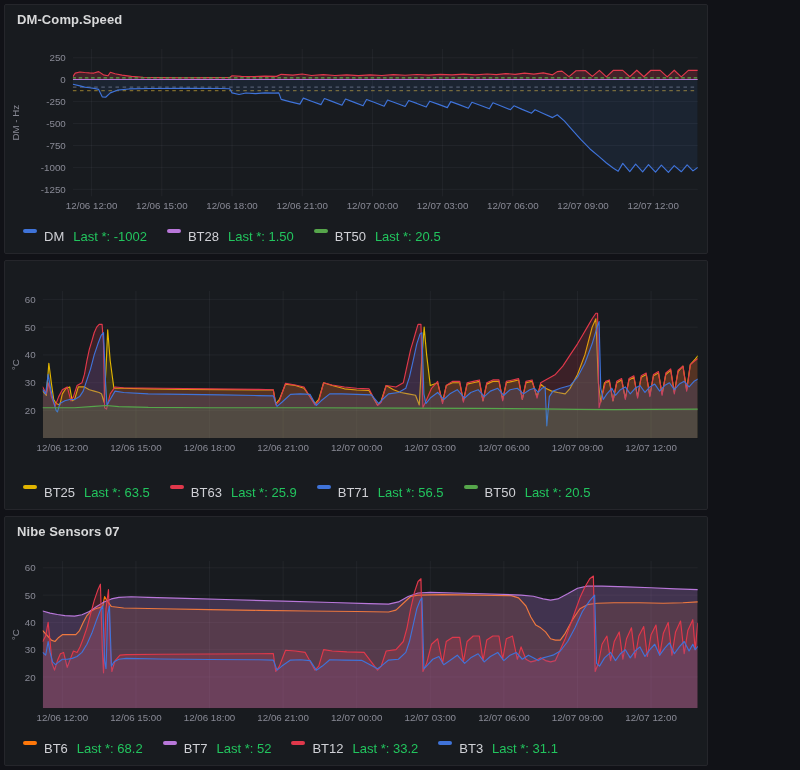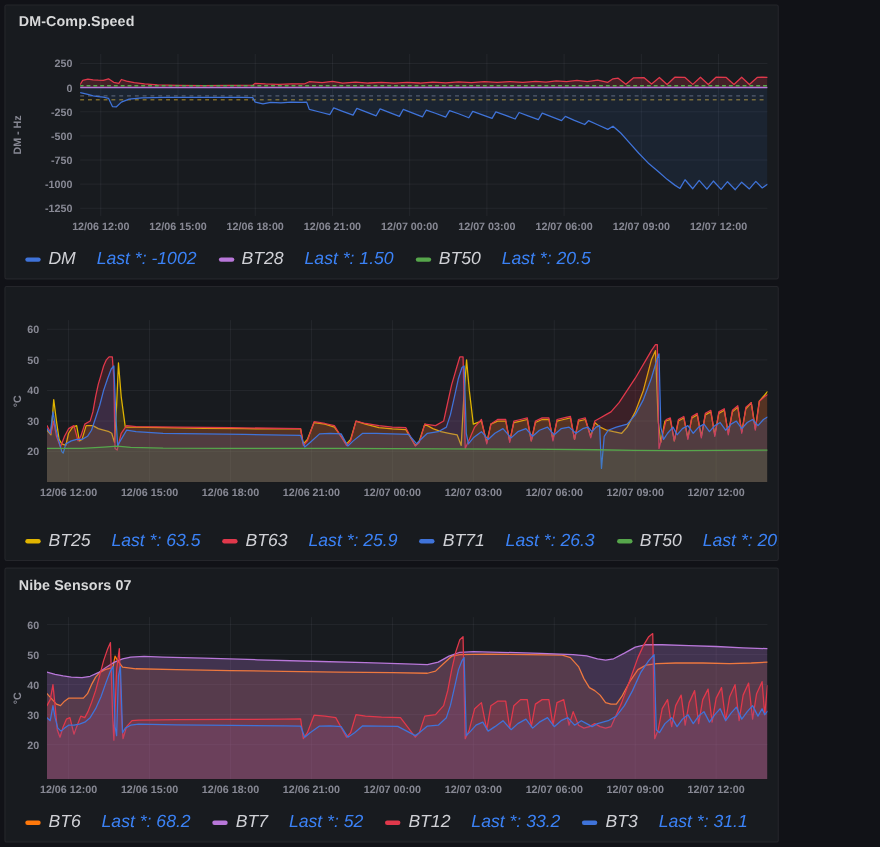--- a/index.html
+++ b/index.html
@@ -1,26 +1,26 @@
 <!DOCTYPE html>
 <html><head>
 <meta charset="utf-8">
 <style>
   html,body{margin:0;padding:0;background:#111217;font-family:"Liberation Sans",sans-serif;}
   .dash{width:712px;height:770px;box-sizing:border-box;padding:4px;display:flex;flex-direction:column;gap:6px;}
   .panel{background:#181b1f;border:1px solid #25262b;border-radius:2px;flex:1 1 0;display:flex;flex-direction:column;min-height:0;overflow:hidden;}
   .panel-header{height:28px;flex:0 0 28px;display:flex;align-items:center;padding:0 12px;}
   .panel-title{font-size:13px;font-weight:700;color:#d8d9da;letter-spacing:.1px;cursor:pointer;}
-  .chart-wrap{flex:1 1 auto;min-height:0;padding:0 4px;font-weight:bold;}
+  .chart-wrap{flex:1 1 auto;min-height:0;padding:0 4px;}
   .chart-svg{width:100%;height:100%;display:block;}
   .legend{flex:0 0 26px;display:flex;align-items:center;gap:20px;padding:0 8px 4px 18px;overflow:hidden;white-space:nowrap;}
-  .legend-item{display:inline-flex;align-items:center;gap:7px;font-size:16px;color:#c7c8cd;cursor:pointer;font-style:italic;}
+  .legend-item{display:inline-flex;gap:7px;font-size:13px;color:#c7c8cd;cursor:pointer;}
   .swatch{display:inline-block;width:14px;height:4px;border-radius:2px;flex:0 0 14px;}
   .lname{color:#d0d1d6;}
-  .lstat{color:#3b82f6;margin-left:12px;}
+  .lstat{color:#22c55e;margin-left:2px;}
   svg text{font-family:"Liberation Sans",sans-serif;}
 </style>
 </head>
 <body>
 
 <div class="dash">
 
   <section class="panel">
     <header class="panel-header">
       <span class="panel-title">DM-Comp.Speed</span>
@@ -148,21 +148,21 @@
           <span class="lstat">Last *: 63.5</span>
         </span>
         <span class="legend-item">
           <span class="swatch" style="background: rgb(224, 56, 75);"></span>
           <span class="lname">BT63</span>
           <span class="lstat">Last *: 25.9</span>
         </span>
         <span class="legend-item">
           <span class="swatch" style="background: rgb(63, 115, 217);"></span>
           <span class="lname">BT71</span>
-          <span class="lstat">Last *: 26.3</span>
+          <span class="lstat">Last *: 56.5</span>
         </span>
         <span class="legend-item">
           <span class="swatch" style="background: rgb(86, 166, 75);"></span>
           <span class="lname">BT50</span>
           <span class="lstat">Last *: 20.5</span>
         </span>
       </div>
   </section>
 
   <section class="panel">

